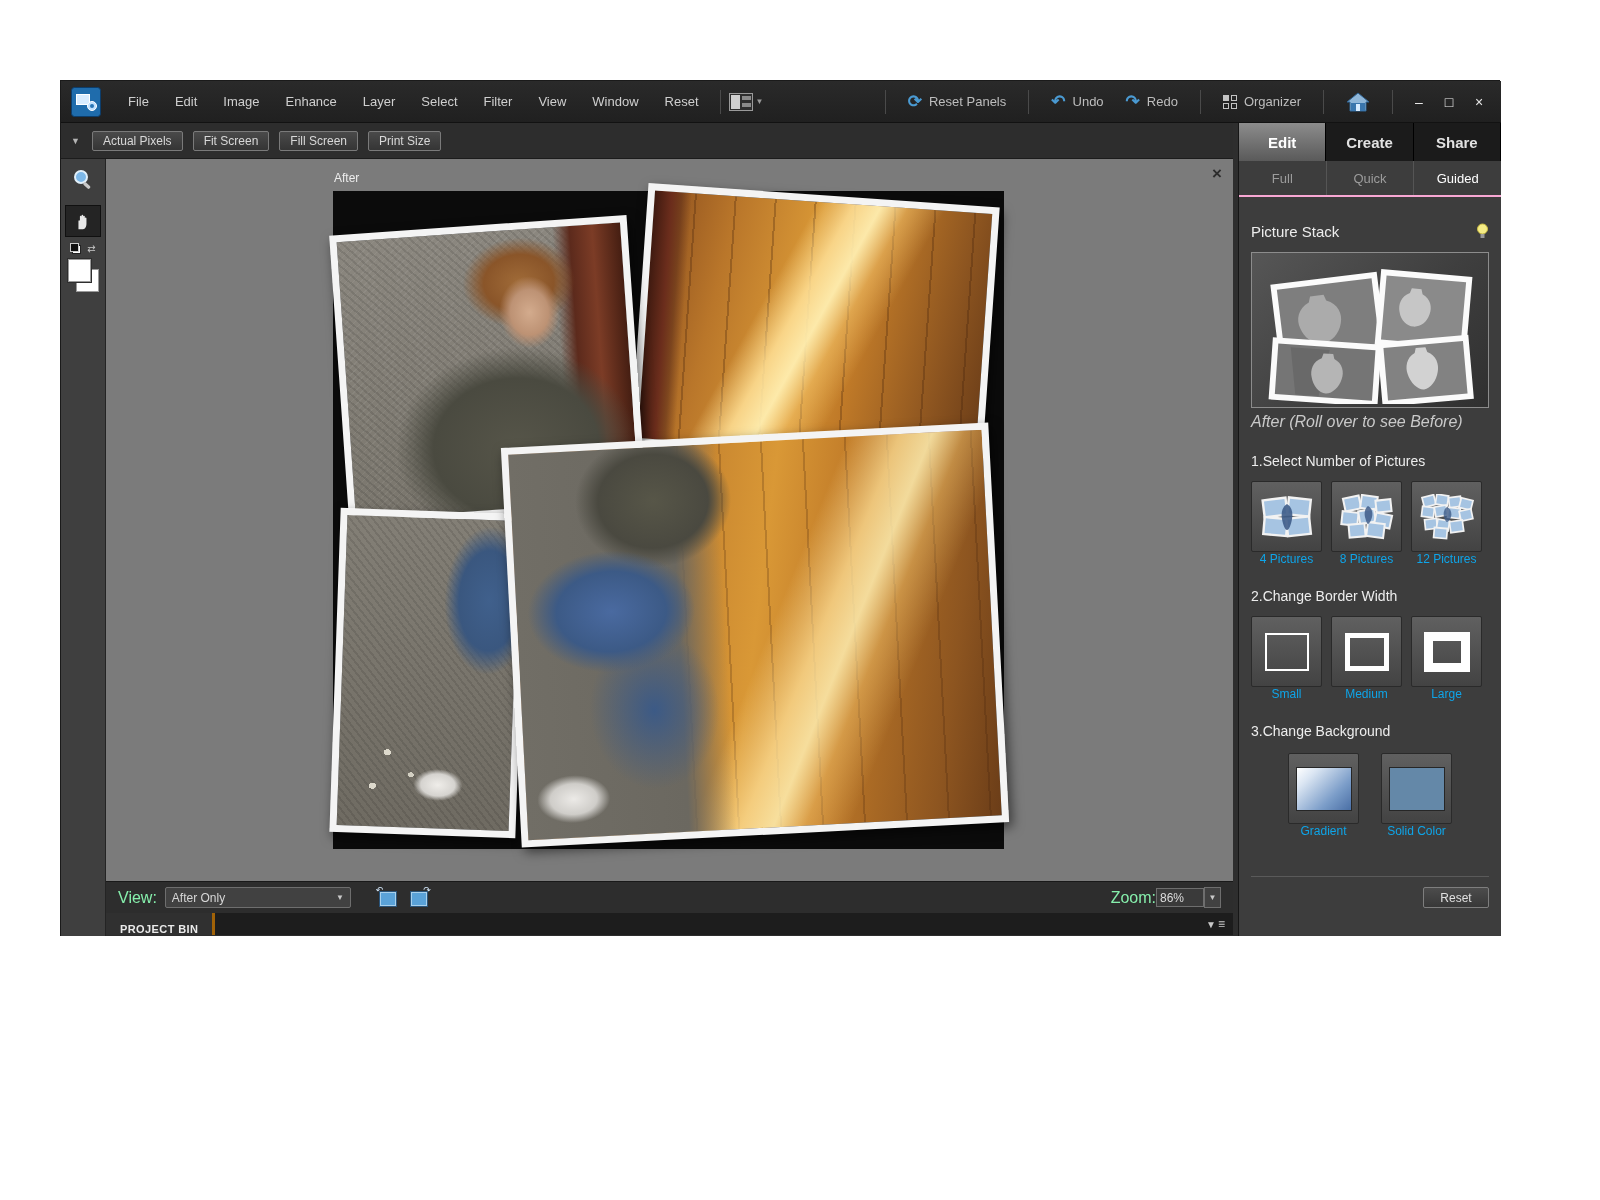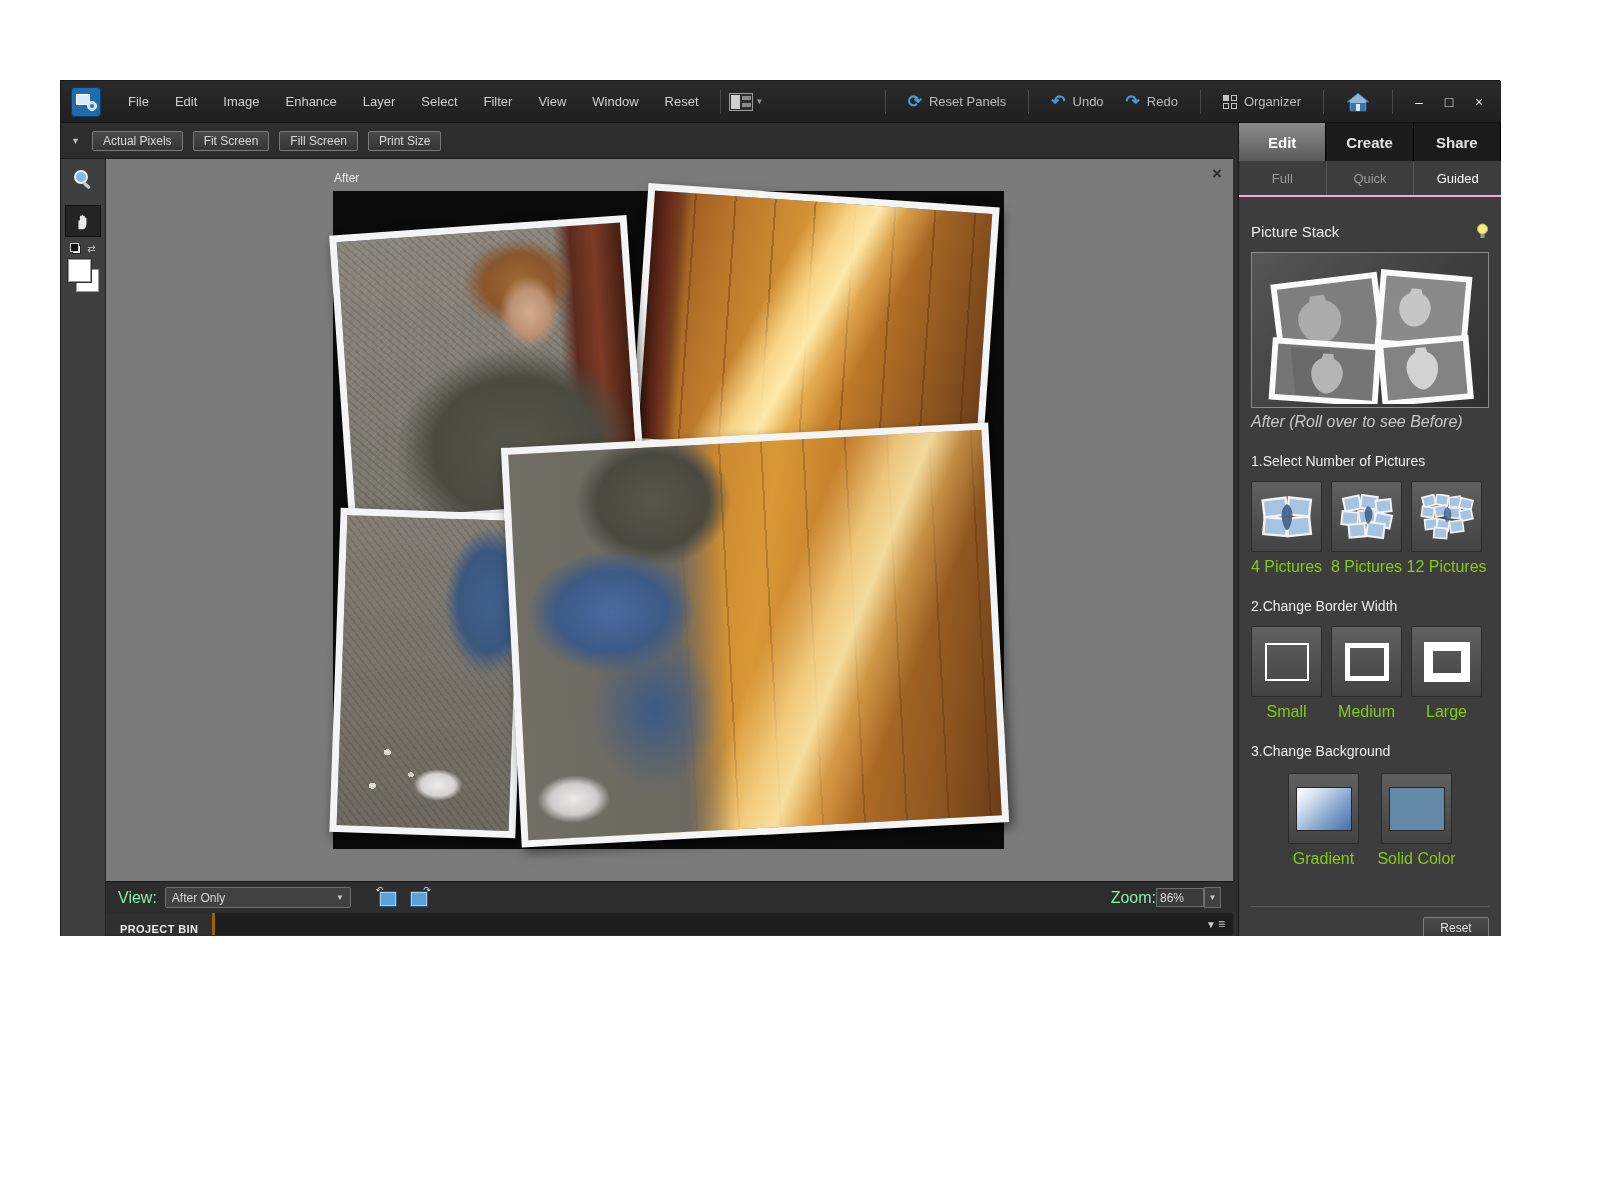--- a/index.html
+++ b/index.html
@@ -124,21 +124,21 @@
   .rp-subtab.active{color:#ffffff;}
   .rp-body{flex:1;display:flex;flex-direction:column;padding:0 12px;overflow:hidden;}
   .rp-title-row{display:flex;align-items:center;justify-content:space-between;margin-top:26px;}
   .rp-title{color:#ededed;font-size:15px;}
   .preview-box{margin-top:12px;height:154px;border:1px solid #8c8c8c;background:linear-gradient(135deg,#565656 0%,#3f3f3f 55%,#303030 100%);display:flex;align-items:center;justify-content:center;}
   .preview-caption{margin-top:5px;color:#c9c9c9;font-size:16px;font-style:italic;}
   .step-title{margin-top:22px;color:#ededed;font-size:14px;}
   .opt-row{display:flex;gap:9px;margin-top:12px;}
   .opt{display:flex;flex-direction:column;align-items:center;width:71px;}
   .opt-btn{width:71px;height:71px;background:linear-gradient(#606060,#434343);border:1px solid #2a2a2a;border-radius:2px;display:flex;align-items:center;justify-content:center;box-sizing:border-box;}
-  .opt-label{margin-top:6px;color:#84cc16;font-size:16px;white-space:nowrap;}
+  .opt-label{color:#0ea5e9;font-size:12px;white-space:nowrap;}
   .bw{background:transparent;box-sizing:border-box;}
   .bw.s{width:44px;height:38px;border:2px solid #ffffff;}
   .bw.m{width:44px;height:38px;border:5px solid #ffffff;}
   .bw.l{width:46px;height:40px;border:9px solid #ffffff;}
   .bg-row{display:flex;gap:22px;margin-top:14px;justify-content:center;}
   .bg-sw{width:54px;height:42px;border:1px solid #262626;}
   .bg-sw.grad{background:linear-gradient(135deg,#ffffff 0%,#dbe6f3 22%,#7a9cc8 68%,#4a6fa5 100%);}
   .bg-sw.solid{background:#6488a8;}
   .rp-divider{height:1px;background:#5a5a5a;margin-top:38px;flex:0 0 auto;}
   .reset-btn{align-self:flex-end;margin-top:10px;width:64px;height:19px;background:linear-gradient(#4c4c4c,#383838);border:1px solid #7e7e7e;border-radius:2px;color:#e0e0e0;font-size:12px;display:flex;align-items:center;justify-content:center;}

